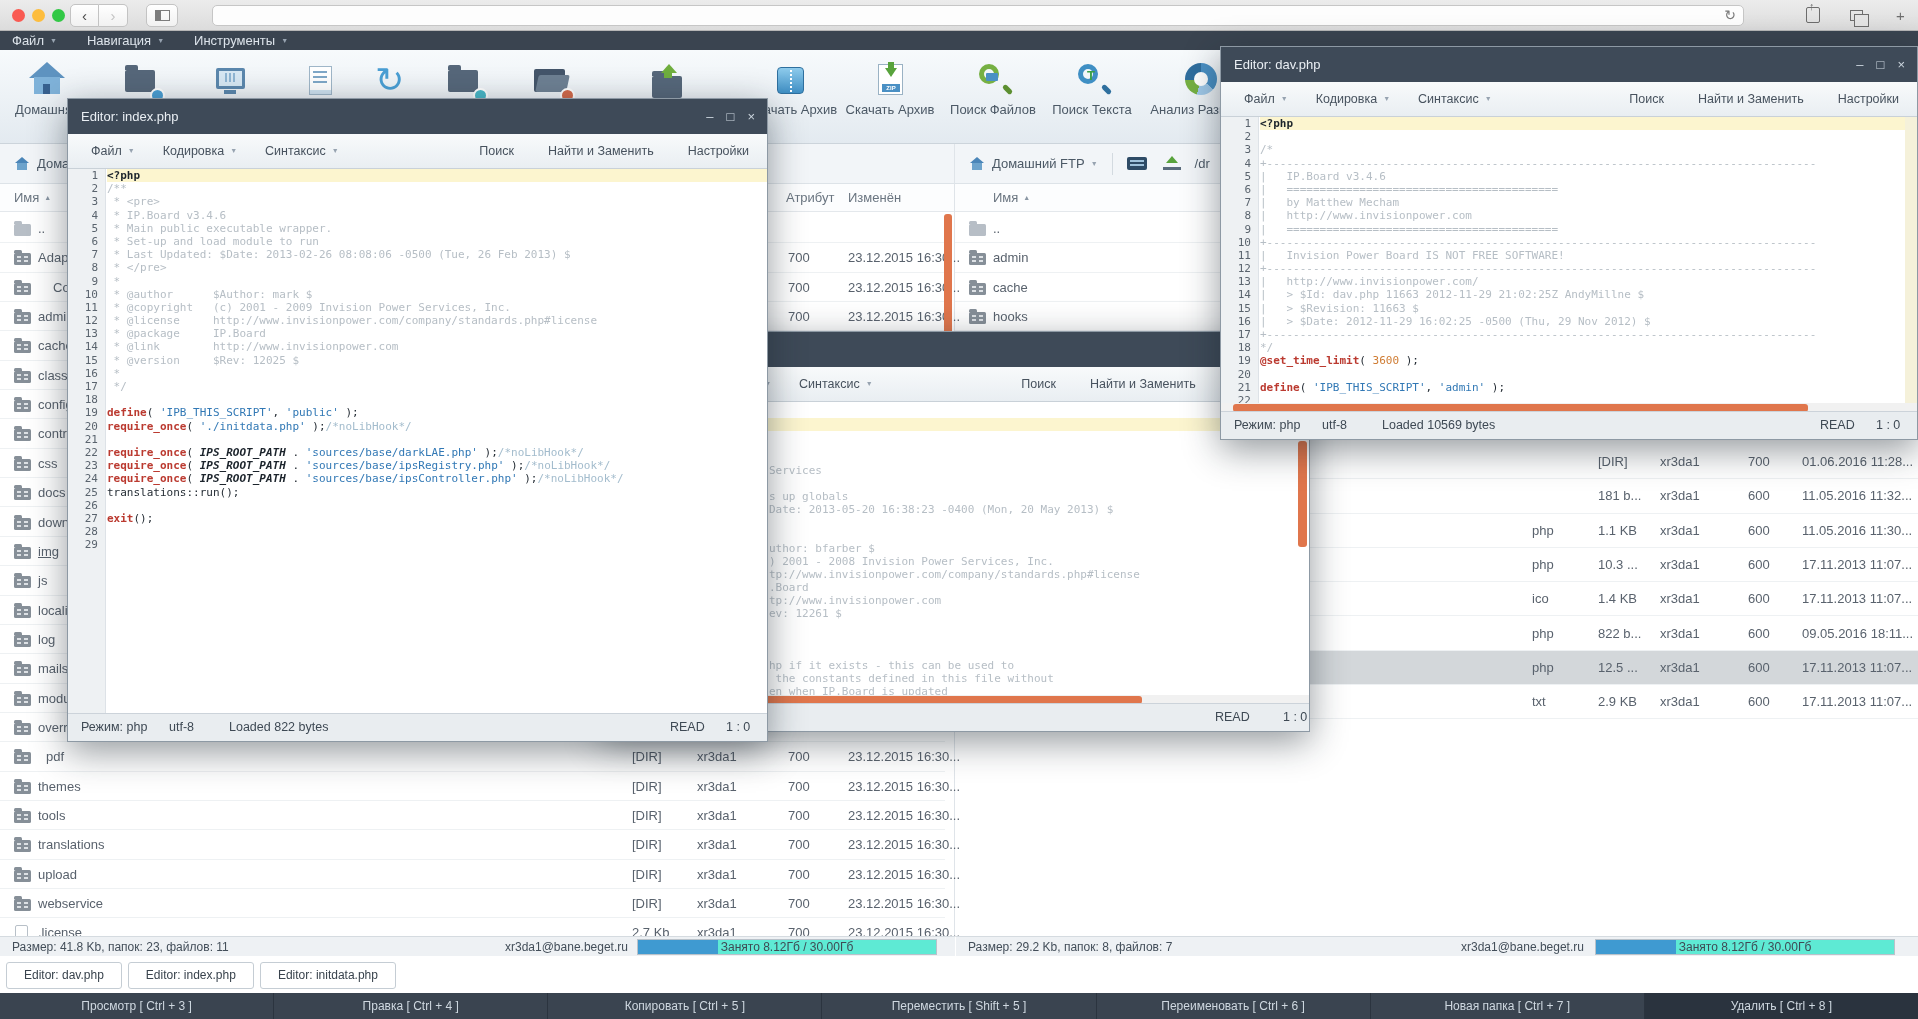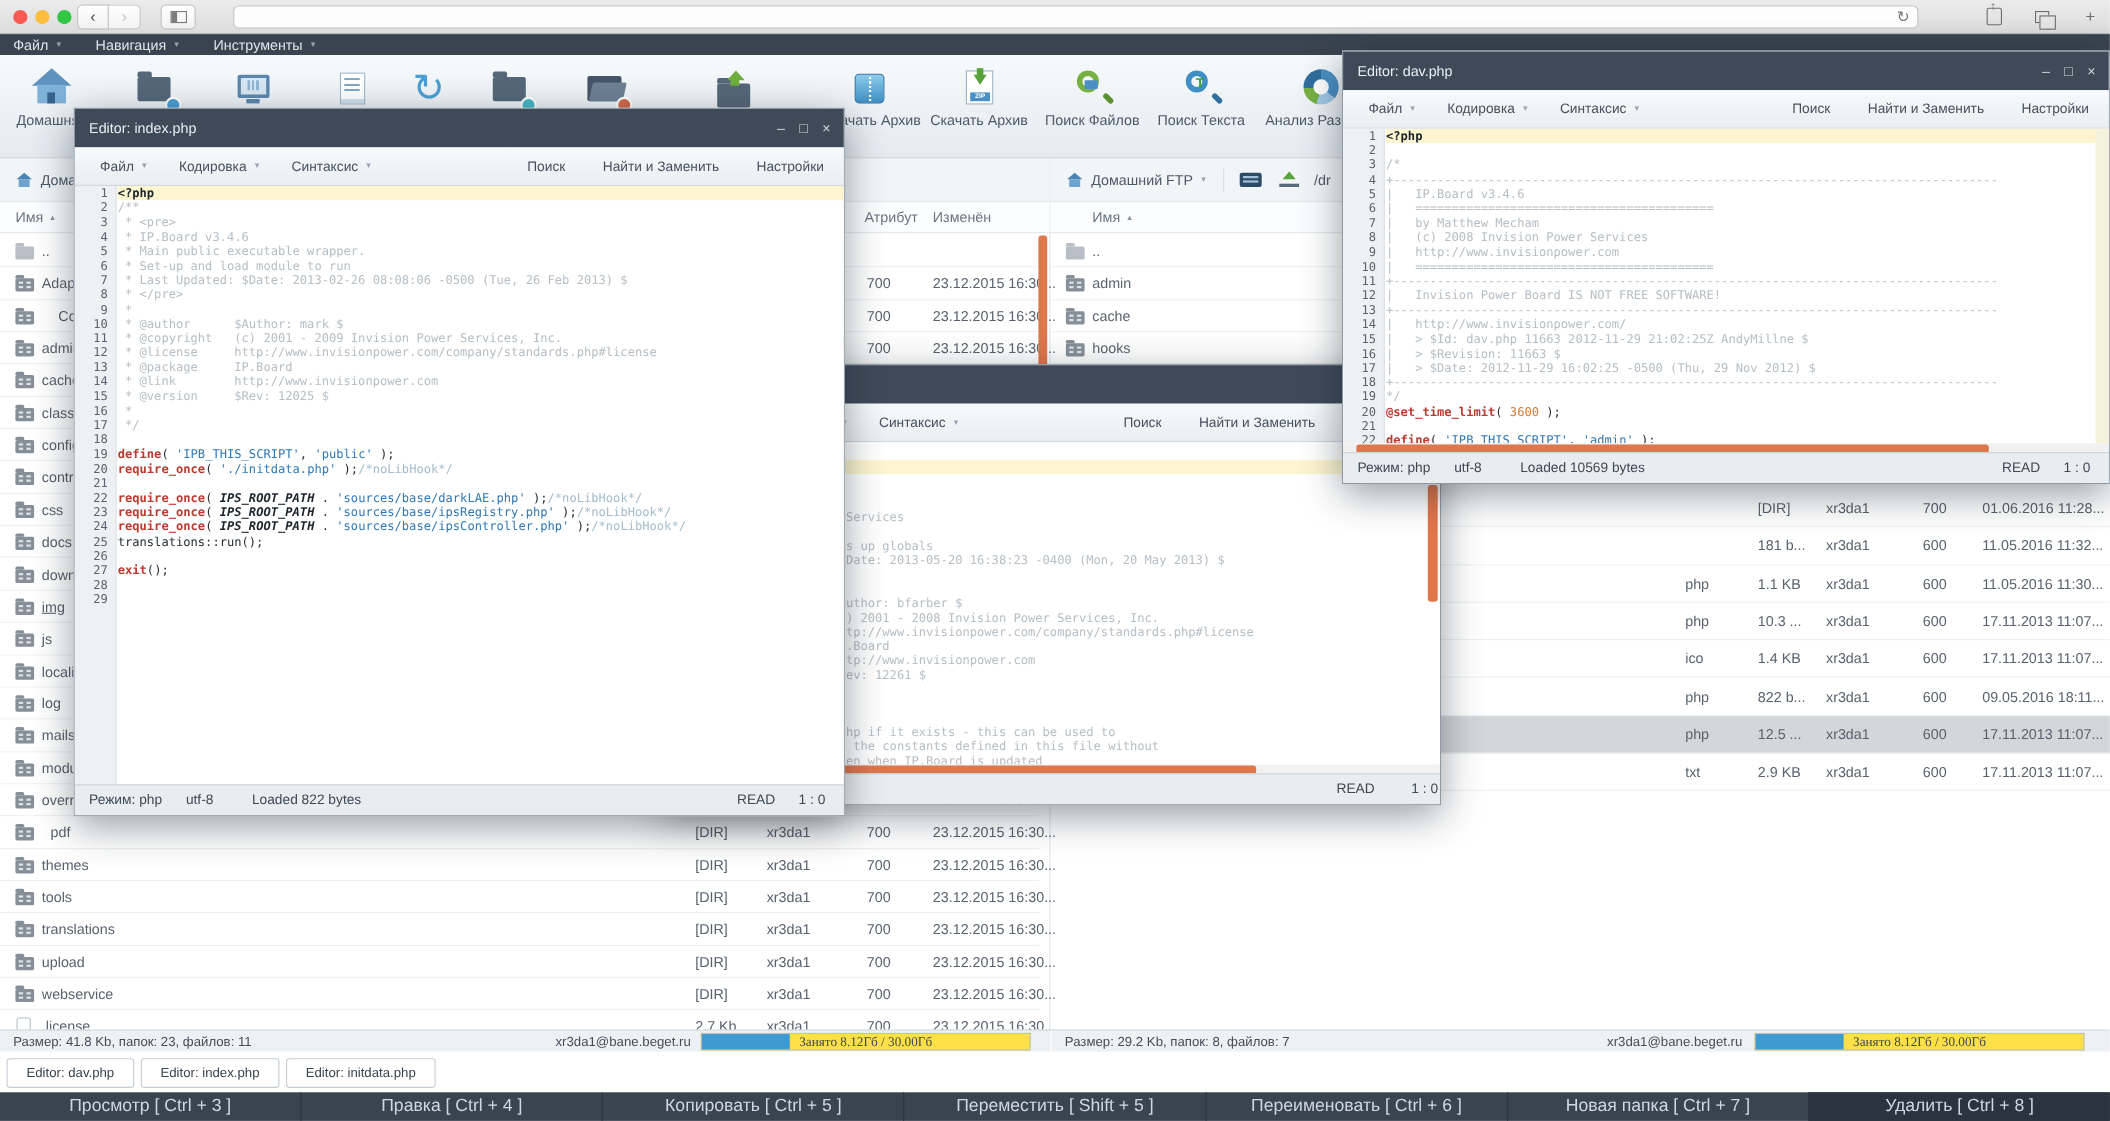--- a/index.html
+++ b/index.html
@@ -128,21 +128,21 @@
   .frow34 { height:34.3px; } .frow34 .cell { line-height:34.3px; }
   .frow.sel { background:#d3d7da; }
   #left-scroll-thumb { position:absolute; left:944px; top:214px; width:8px; height:122px;
     background:#e0764c; border-radius:3px; z-index:2; }
 
   
   .pstatus { position:absolute; top:936px; height:20px; background:#eef1f4; border-top:1px solid #d5dbe0;
     font-size:12px; color:#434e59; z-index:3; }
   .pstatus .sum { position:absolute; left:12px; top:3px; }
   .pstatus .acct { position:absolute; top:3px; }
-  .quota { position:absolute; top:2px; width:300px; height:16px; background:#fde047; border:1px solid #b9c2ca;font-family:Liberation Serif, serif; }
+  .quota { position:absolute; top:2px; width:300px; height:16px; background:#5eead4; border:1px solid #b9c2ca; }
   .quota .fill { position:absolute; left:0; top:0; height:100%; background:#3f9ad1; }
   .quota .qtext { position:absolute; left:0; top:0; width:100%; text-align:center; line-height:15px;
     font-size:12px; color:#3f4a54; }
 
   
   .win { position:absolute; background:#fff; box-shadow:0 10px 34px rgba(20,30,40,.45);
     border:1px solid #8d99a4; }
   .wtitle { position:absolute; left:0; top:0; width:100%; height:35px; background:#3e4a58;
     display:flex; align-items:center; }
   .wtitle .tt { color:#e9eef3; font-size:13px; margin-left:13px; }
@@ -179,21 +179,21 @@
   .vpale { position:absolute; right:0; width:12px; background:#f5f1da; }
   .vthumb { position:absolute; width:9px; background:#e0764c; border-radius:3px; }
 
   
   #tabstrip { position:absolute; left:0; top:962px; width:1918px; height:27px; display:flex; gap:6px;
     padding-left:6px; z-index:6; }
   .btab { height:27px; background:#fff; border:1px solid #c5cdd4; border-radius:3px;
     font-size:12px; color:#39434d; line-height:25px; padding:0 17px; cursor:pointer; white-space:nowrap; }
   #actionbar { position:absolute; left:0; top:993px; width:1918px; height:26px; background:#3a4450;
     display:flex; z-index:6; }
-  .act { flex:1; text-align:center; line-height:26px; font-size:16px; color:#cfd8e0;
+  .act { flex:1; text-align:center; line-height:26px; font-size:12px; color:#cfd8e0;
     border-left:1px solid #2b343f; cursor:pointer; white-space:nowrap; }
   .act:first-child { border-left:none; }
   .act.dark { background:#2a333e; }
   .ifrag { position:absolute; white-space:pre; font:11px "DejaVu Sans Mono", monospace; color:#b6bec5; }
 </style>
 </head>
 <body>
 
 <div id="browser-bar">
   <span class="tl" id="tl-red" style="left: 12px; background: rgb(249, 90, 82);"></span>
@@ -813,21 +813,20 @@
         <div>22</div>
       </div>
       <div class="codes">
         <div class="cl cur"><span class="tok-tag">&lt;?php</span></div>
         <div class="cl">&nbsp;</div>
         <div class="cl"><span class="tok-cm">/*</span></div>
         <div class="cl"><span class="tok-cm">+-----------------------------------------------------------------------------------</span></div>
         <div class="cl"><span class="tok-cm">|   IP.Board v3.4.6</span></div>
         <div class="cl"><span class="tok-cm">|   =========================================</span></div>
         <div class="cl"><span class="tok-cm">|   by Matthew Mecham</span></div>
-        <div class="cl"><span class="tok-cm">|   (c) 2008 Invision Power Services</span></div>
         <div class="cl"><span class="tok-cm">|   http://www.invisionpower.com</span></div>
         <div class="cl"><span class="tok-cm">|   =========================================</span></div>
         <div class="cl"><span class="tok-cm">+-----------------------------------------------------------------------------------</span></div>
         <div class="cl"><span class="tok-cm">|   Invision Power Board IS NOT FREE SOFTWARE!</span></div>
         <div class="cl"><span class="tok-cm">+-----------------------------------------------------------------------------------</span></div>
         <div class="cl"><span class="tok-cm">|   http://www.invisionpower.com/</span></div>
         <div class="cl"><span class="tok-cm">|   &gt; $Id: dav.php 11663 2012-11-29 21:02:25Z AndyMillne $</span></div>
         <div class="cl"><span class="tok-cm">|   &gt; $Revision: 11663 $</span></div>
         <div class="cl"><span class="tok-cm">|   &gt; $Date: 2012-11-29 16:02:25 -0500 (Thu, 29 Nov 2012) $</span></div>
         <div class="cl"><span class="tok-cm">+-----------------------------------------------------------------------------------</span></div>

